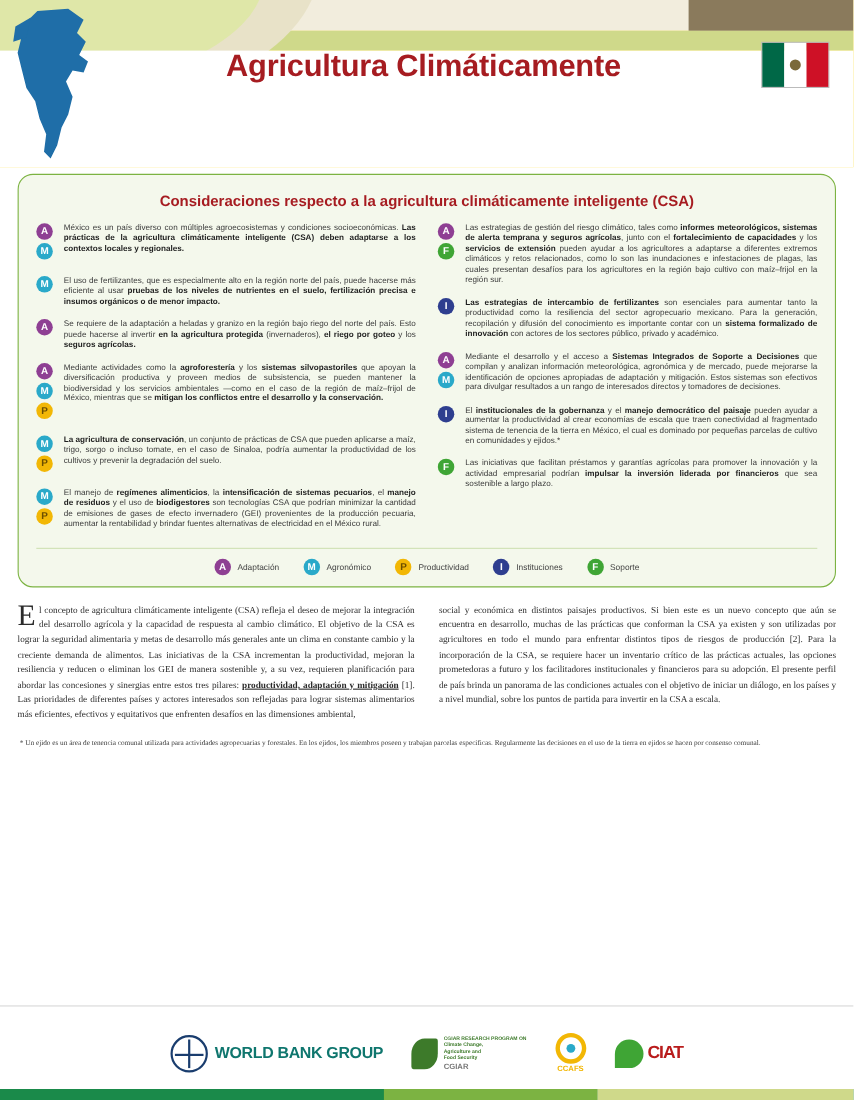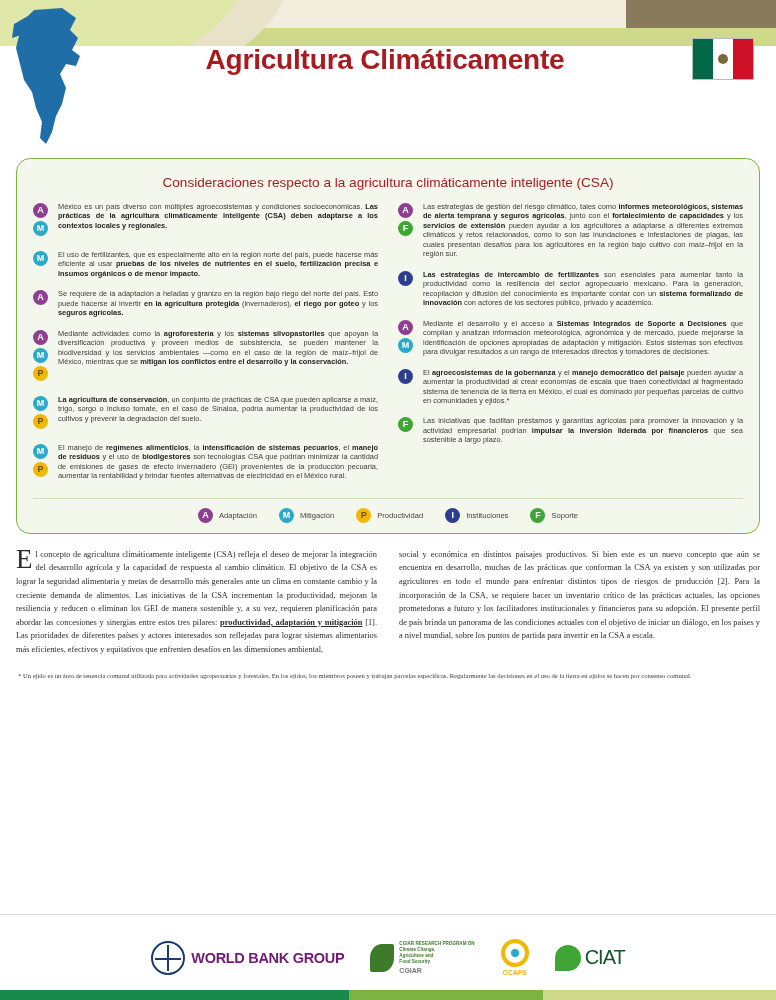--- a/index.html
+++ b/index.html
@@ -83,21 +83,21 @@
     margin: 6px 16px 0 16px;
     border: 1.5px solid #7cb342;
     border-radius: 14px;
     background: #f4f8ec;
     padding: 14px 16px 10px 16px;
   }
   .panel h2 {
     margin: 2px 0 12px 0;
     text-align:center;
     font-size: 13.6px;
-    font-weight: normal;
+    font-weight: bold;
     color: #a61c21;
   }
   .cols {
     display:flex;
     gap: 20px;
   }
   .col { width: 50%; }
 
   .bullet {
     display:flex;
@@ -210,21 +210,21 @@
     position:relative;
   }
   .wb-globe::before {
     content:""; position:absolute; left:50%; top:2px; bottom:2px; width:0;
     border-left:2px solid #1a3d6e; transform:translateX(-1px);
   }
   .wb-globe::after {
     content:""; position:absolute; left:2px; right:2px; top:50%; height:0;
     border-top:2px solid #1a3d6e;
   }
-  .wb-text { font-size: 14.5px; font-weight:bold; color:#701a75; letter-spacing:-0.3px; }
+  .wb-text { font-size: 14.5px; font-weight:bold; color:#0f766e; letter-spacing:-0.3px; }
 
   .cgiar { display:flex; align-items:center; gap:5px; }
   .cgiar .leaf {
     width: 24px; height: 28px;
     background: #3d7a2a;
     border-radius: 50% 8% 50% 8%;
   }
   .cgiar .ctext { font-size:4.6px; color:#3d7a2a; line-height:1.35; font-weight:bold; }
   .cgiar .cgiar-mark { font-size:7px; color:#777; font-weight:bold; margin-top:2px;}
 
@@ -239,21 +239,21 @@
     content:""; position:absolute; left:6px; top:6px; width:8px;height:8px;
     background:#2aa9c9; border-radius:50%;
   }
   .ccafs .clabel { font-size:7px; font-weight:bold; color:#f2b705; margin-top:2px;}
 
   .ciat { display:flex; align-items:center; gap:4px; }
   .ciat .mark {
     width:26px; height:26px; background:#3fa535;
     border-radius: 50% 50% 50% 0;
   }
-  .ciat .ctext { font-size:20px; font-weight:normal; color:#14532d; letter-spacing:-1px;}
+  .ciat .ctext { font-size:16px; font-weight:bold; color:#b91c1c; letter-spacing:-1px;}
 
   .catie { display:flex; align-items:center; gap:4px; }
   .catie .ctext { font-size:20px; font-weight:bold; color:#1b5fa8; letter-spacing:-1px;}
   .catie .sub { font-size:4.3px; color:#555; display:block; letter-spacing:0; font-weight:normal;}
   .catie .swoosh {
     width:22px; height:22px; border-radius:50%;
     border:4px solid #3fa535; border-left-color:transparent;
     transform: rotate(-35deg);
   }
 </style>
@@ -353,39 +353,39 @@
           <div class="icons">
             <span class="badge b-A">A</span>
             <span class="badge b-M">M</span>
           </div>
           <div class="btext">Mediante el desarrollo y el acceso a <b>Sistemas Integrados de Soporte a Decisiones</b> que compilan y analizan información meteorológica, agronómica y de mercado, puede mejorarse la identificación de opciones apropiadas de adaptación y mitigación. Estos sistemas son efectivos para divulgar resultados a un rango de interesados directos y tomadores de decisiones.</div>
         </div>
         <div class="bullet">
           <div class="icons">
             <span class="badge b-I">I</span>
           </div>
-          <div class="btext">El <b>agroecosistemas de la gobernanza</b> y el <b>manejo democrático del paisaje</b> pueden ayudar a aumentar la productividad al crear economías de escala que traen conectividad al fragmentado sistema de tenencia de la tierra en México, el cual es dominado por pequeñas parcelas de cultivo en comunidades y ejidos.*</div>
+          <div class="btext">El <b>institucionales de la gobernanza</b> y el <b>manejo democrático del paisaje</b> pueden ayudar a aumentar la productividad al crear economías de escala que traen conectividad al fragmentado sistema de tenencia de la tierra en México, el cual es dominado por pequeñas parcelas de cultivo en comunidades y ejidos.*</div>
         </div>
         <div class="bullet">
           <div class="icons">
             <span class="badge b-F">F</span>
           </div>
           <div class="btext">Las iniciativas que facilitan préstamos y garantías agrícolas para promover la innovación y la actividad empresarial podrían <b>impulsar la inversión liderada por financieros</b> que sea sostenible a largo plazo.</div>
         </div>
       </div>
   </div>
 
   <div class="legend" id="legend">
       <div class="item">
         <span class="badge b-A">A</span>
         <span class="lbl">Adaptación</span>
       </div>
       <div class="item">
         <span class="badge b-M">M</span>
-        <span class="lbl">Mitigación</span>
+        <span class="lbl">Agronómico</span>
       </div>
       <div class="item">
         <span class="badge b-P">P</span>
         <span class="lbl">Productividad</span>
       </div>
       <div class="item">
         <span class="badge b-I">I</span>
         <span class="lbl">Instituciones</span>
       </div>
       <div class="item">

